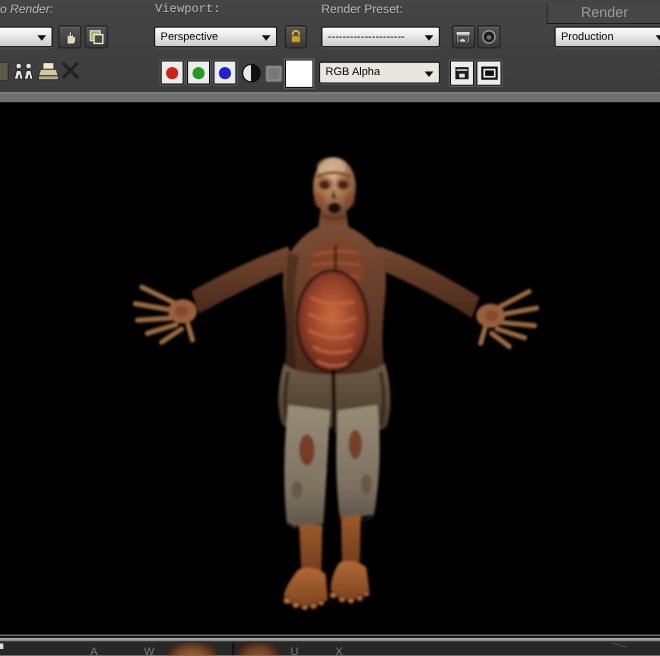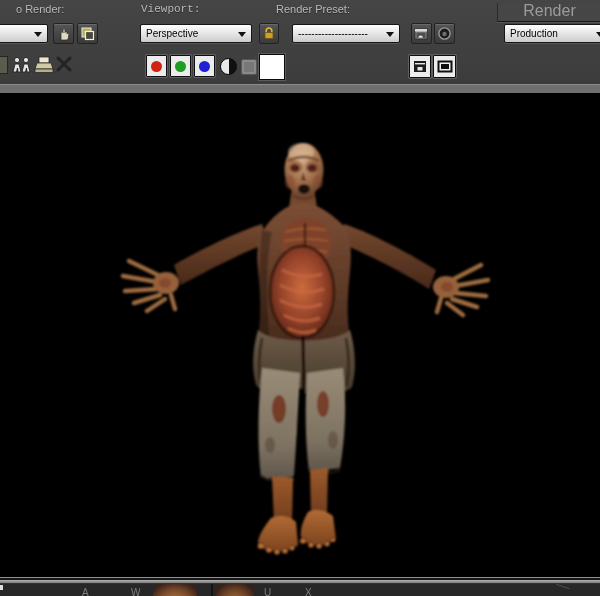--- a/index.html
+++ b/index.html
@@ -31,21 +31,21 @@
   }
   .chan-dot{width:11px;height:11px;border-radius:50%;}
   .mono-circle{position:absolute;width:15px;height:15px;border-radius:50%;
     background:linear-gradient(90deg,#e9e9e9 50%,#101010 50%);border:1px solid #0a0a0a;}
   .alpha-off{position:absolute;width:14px;height:14px;background:#787878;border:1px solid #565656;border-radius:2px;
     box-shadow:inset 0 0 0 2px #8a8a8a;}
   .swatch{position:absolute;width:24px;height:24px;background:#ffffff;border:1px solid #0a0a0a;box-shadow:0 0 0 1px #5c5c5c;}
   .render-btn{
     position:absolute;left:497px;top:3px;width:103px;height:18px;background:#464646;
     border-left:1px solid #2a2a2a;border-bottom:1px solid #181818;box-shadow:0 1px 0 #565656;
-    color:#9b9b9b;font-size:16px;text-align:center;line-height:16px;
+    color:#9b9b9b;font-size:13px;text-align:center;line-height:16px;
   }
   
   .grayband{position:absolute;left:0;top:84px;width:600px;height:9px;background:#6f6f6f;border-top:1px solid #8c8c8c;box-sizing:border-box;}
   .viewport{position:absolute;left:0;top:93px;width:600px;height:484px;background:#000;}
   
   .bline1{position:absolute;left:0;top:577px;width:600px;height:1px;background:#8f8f8f;}
   .bline2{position:absolute;left:0;top:578px;width:600px;height:2px;background:#161616;}
   .bline3{position:absolute;left:0;top:580px;width:600px;height:3px;background:linear-gradient(#b2b2b2,#7d7d7d);}
   .bline4{position:absolute;left:0;top:583px;width:600px;height:1px;background:#323232;}
   .bstrip{position:absolute;left:0;top:584px;width:600px;height:12px;background:#272727;overflow:hidden;}
@@ -58,21 +58,21 @@
   .diag{position:absolute;left:556px;top:2px;width:14px;height:1px;background:#4d4d4d;transform:rotate(18deg);}
   svg{display:block;}
 </style>
 </head>
 <body>
 
 <div id="app">
 
   <div class="toolbar">
 
-    <span class="tlabel" style="left:16px;top:3px;">o Render:</span>
+    <span class="tlabel" style="left:0;top:3px;font-style:italic;">o Render:</span>
 
     <div class="combo" style="left:-62px;top:24px;width:110px;">
       <span class="arr"></span>
     </div>
 
     <button class="tool-btn" style="left:53px;top:23px;">
       <svg width="14" height="14" viewBox="0 0 14 14">
         <path d="M4,13 L4,6 q0,-1.4 1,-1.4 q1,0 1,1.2 L6,3 q0,-1.2 1,-1.2 q1,0 1,1.2 L8,5.6 q0.2,-1.2 1.1,-1.2 q0.9,0.1 0.9,1.3 L10,6.8 q0.3,-0.9 1,-0.8 q0.9,0.2 0.8,1.6 L11.4,11 q-0.3,2 -2.2,2 Z" fill="#ded9c2" stroke="#2a2a2a" stroke-width="0.7"></path>
       </svg>
     </button>
@@ -90,21 +90,21 @@
       <span class="arr"></span>
     </div>
 
     <button class="tool-btn" style="left:259px;top:23px;width:20px;">
       <svg width="12" height="13" viewBox="0 0 12 13">
         <path d="M3.2,5.5 V3.8 a2.8,2.8 0 0 1 5.6,0 V5.5" fill="none" stroke="#d9b53a" stroke-width="1.6"></path>
         <rect x="2" y="5.5" width="8" height="6" rx="1" fill="#c9a227" stroke="#6b5313" stroke-width="0.8"></rect>
       </svg>
     </button>
 
-    <span class="tlabel" style="left:276px;top:3px;">Render Preset:</span>
+    <span class="tlabel" style="left:292px;top:3px;">Render Preset:</span>
     <div class="combo" style="left:292px;top:24px;width:108px;font-size:10px;letter-spacing:0;">
       <span>---------------------</span>
       <span class="arr"></span>
     </div>
 
     <button class="tool-btn" style="left:411px;top:23px;">
       <svg width="15" height="14" viewBox="0 0 15 14">
         <rect x="1" y="2" width="12" height="10" fill="#8c8c8c" stroke="#2a2a2a" stroke-width="0.8"></rect>
         <rect x="1" y="2" width="12" height="2.5" fill="#d8d8d8"></rect>
         <rect x="2.5" y="5.5" width="9" height="5.5" fill="#4e4e4e"></rect>
@@ -161,20 +161,24 @@
       <span class="chan-dot" style="background:#1f9e1f;"></span>
     </button>
     <button class="chan-btn" style="left:194px;top:55px;">
       <span class="chan-dot" style="background:#2020d4;"></span>
     </button>
 
     <span class="mono-circle" style="left:220px;top:58px;"></span>
     <span class="alpha-off" style="left:241px;top:59px;"></span>
     <span class="swatch" style="left:259px;top:54px;"></span>
 
+    <div class="combo flat" style="left:290px;top:56px;width:110px;height:20px;">
+      <span>RGB Alpha</span>
+      <span class="arr" style="top:8px;"></span>
+    </div>
 
     <button class="chan-btn" style="left:409px;top:55px;width:22px;height:23px;">
       <svg width="14" height="13" viewBox="0 0 14 13">
         <rect x="1" y="1" width="12" height="11" fill="#1c1c1c"></rect>
         <rect x="2" y="3" width="10" height="1.4" fill="#e6e6e6"></rect>
         <rect x="4.5" y="7" width="5" height="3.5" fill="#e6e6e6"></rect>
       </svg>
     </button>
     <button class="chan-btn" style="left:433px;top:55px;width:23px;height:23px;">
       <svg width="16" height="13" viewBox="0 0 16 13">

